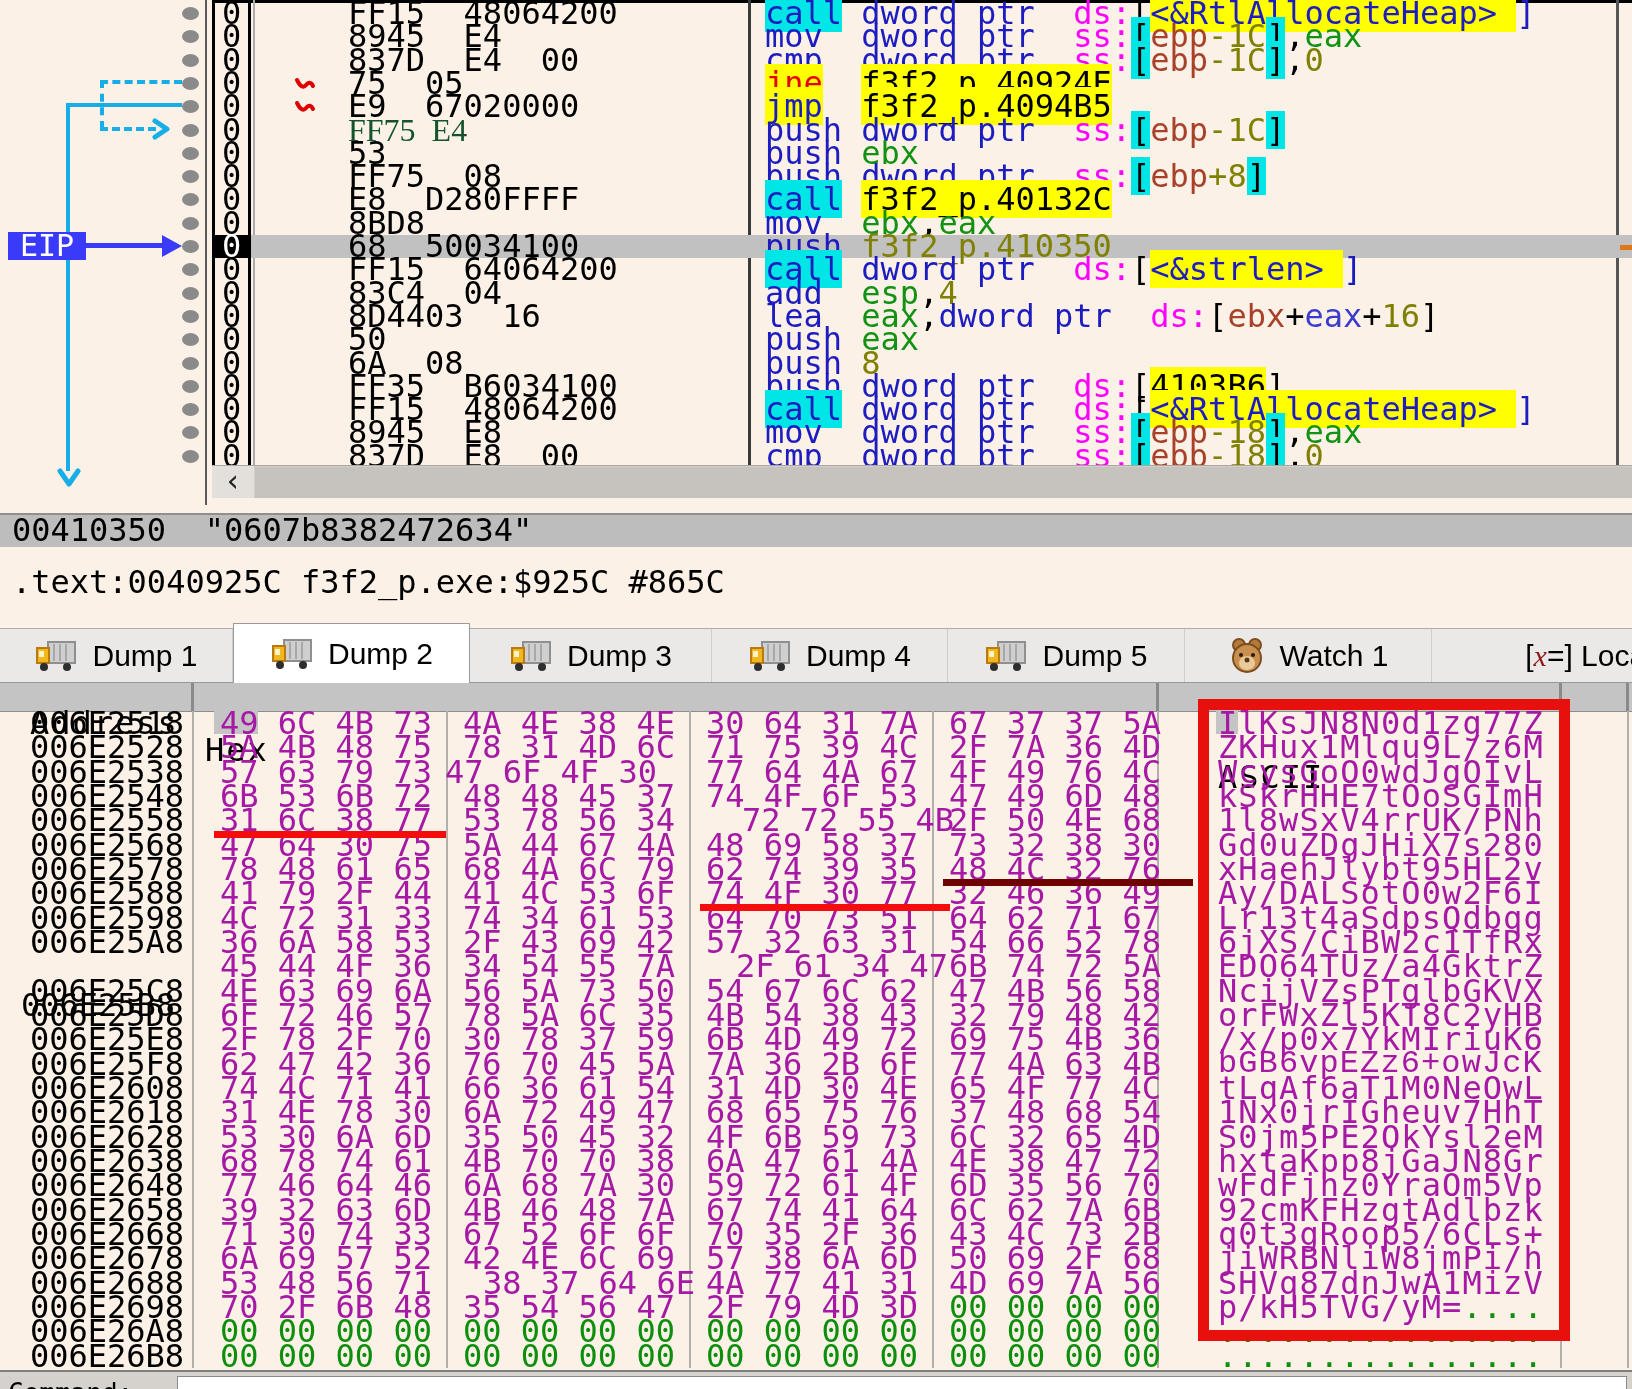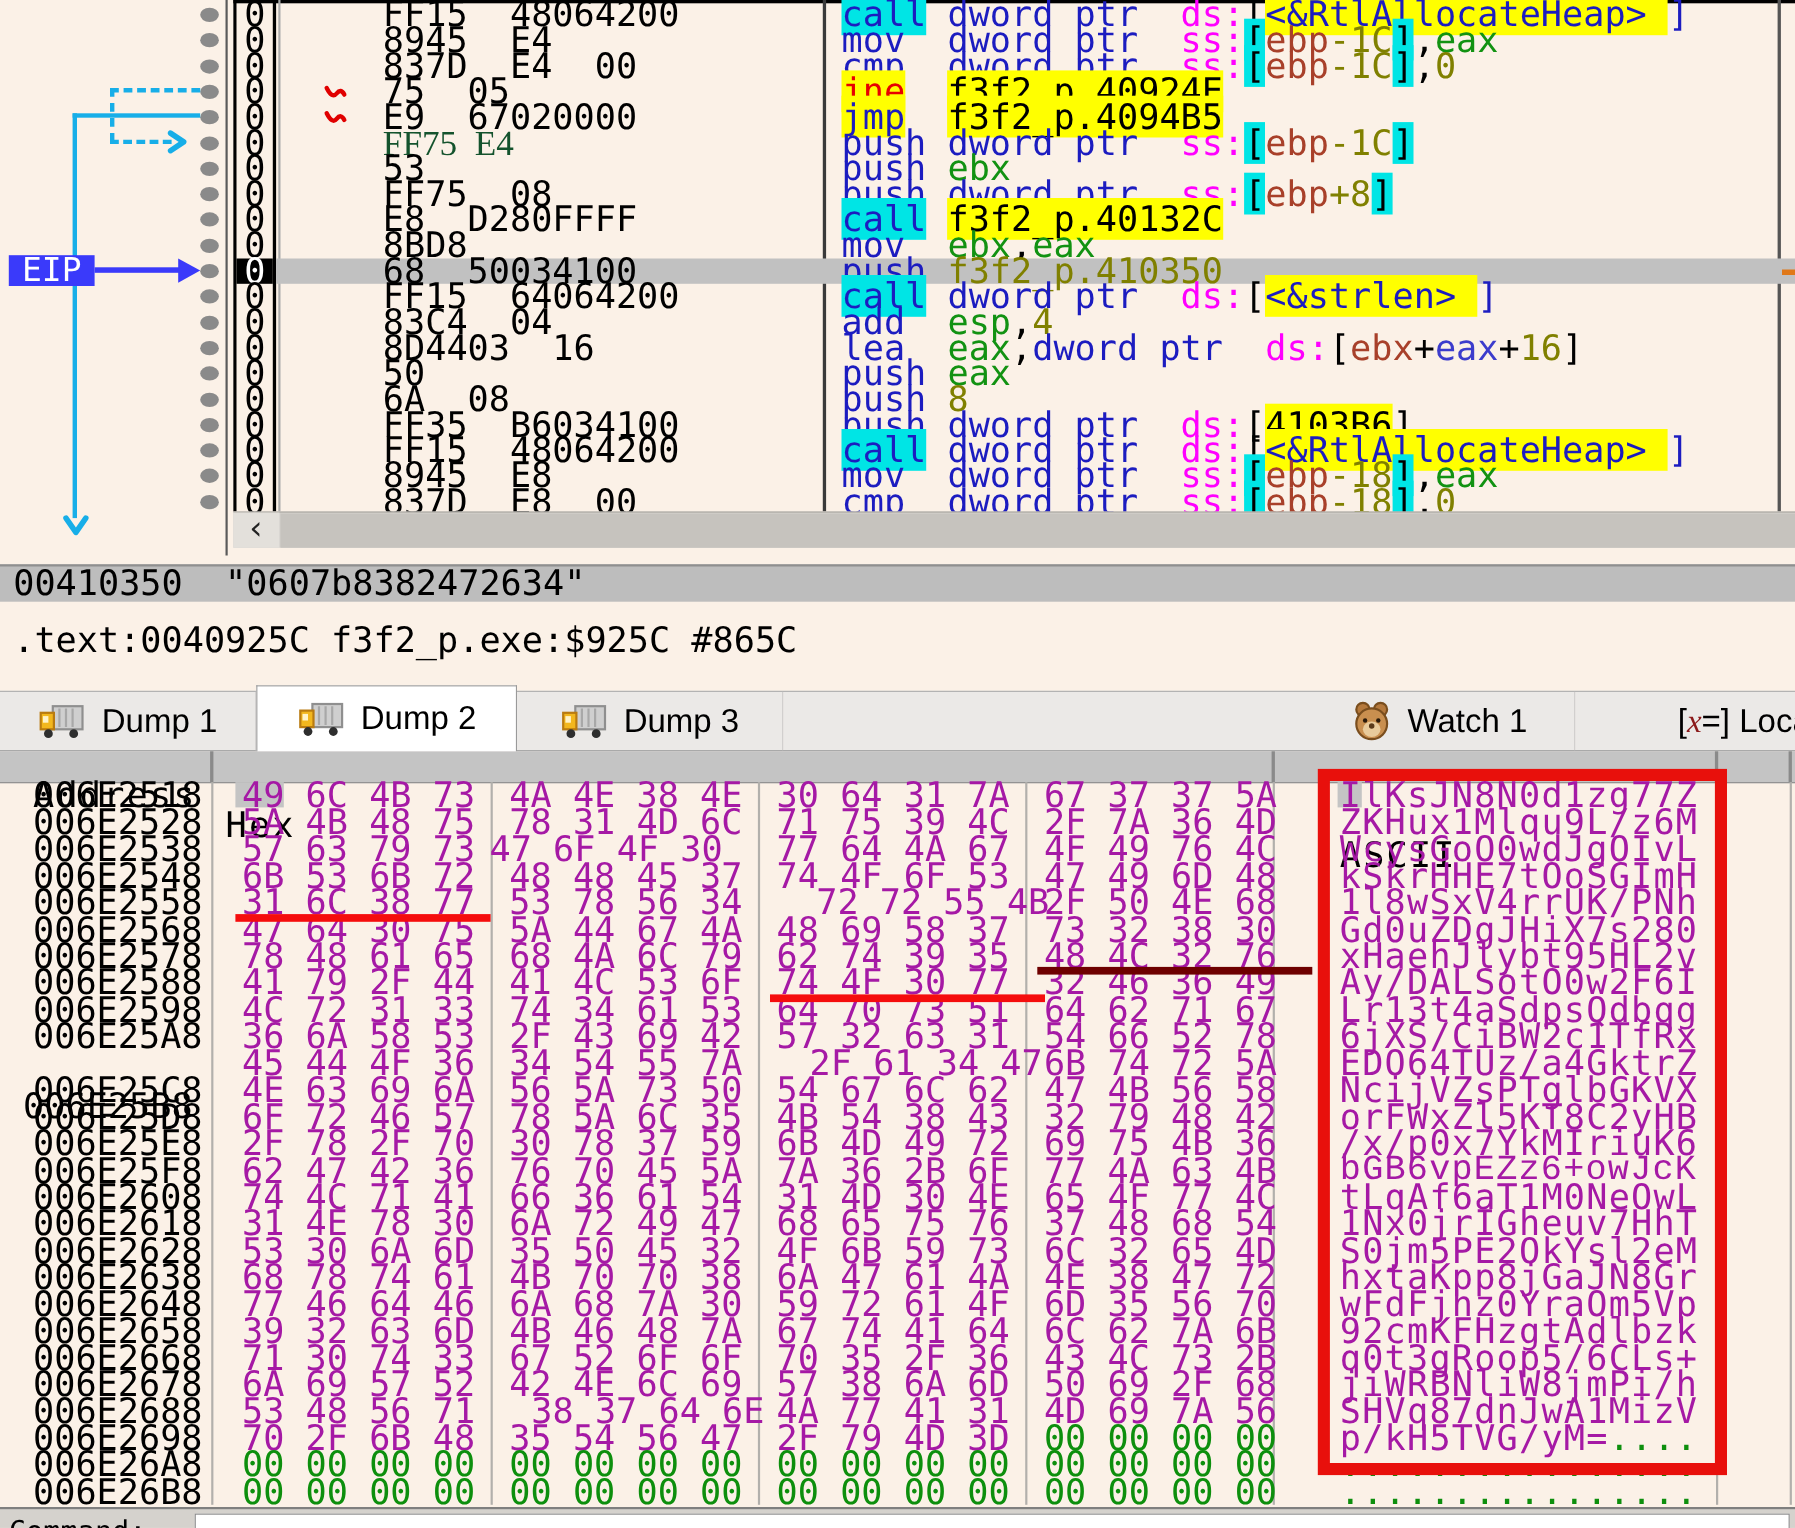--- a/index.html
+++ b/index.html
@@ -239,20 +239,46 @@
           <rect x="14" y="3" width="27" height="21" fill="#CFCFCF" stroke="#8F8F8F" stroke-width="2"></rect>
           <line x1="20" y1="5" x2="20" y2="22" stroke="#A8A8A8" stroke-width="2"></line>
           <line x1="26" y1="5" x2="26" y2="22" stroke="#A8A8A8" stroke-width="2"></line>
           <line x1="32" y1="5" x2="32" y2="22" stroke="#A8A8A8" stroke-width="2"></line>
           <rect x="3" y="9" width="12" height="15" fill="#F2B71E" stroke="#B97B10" stroke-width="2"></rect>
           <rect x="5" y="12" width="5" height="6" fill="#FFF3C8"></rect>
           <circle cx="10" cy="28" r="4" fill="#2E2E2E"></circle>
           <circle cx="33" cy="28" r="4" fill="#2E2E2E"></circle>
         </svg>
         <span>Dump 3</span>
+      </div>
+      <div class="tab" style="left: 712px; width: 236px;">
+        <svg width="44" height="34" viewBox="0 0 44 34">
+          <rect x="14" y="3" width="27" height="21" fill="#CFCFCF" stroke="#8F8F8F" stroke-width="2"></rect>
+          <line x1="20" y1="5" x2="20" y2="22" stroke="#A8A8A8" stroke-width="2"></line>
+          <line x1="26" y1="5" x2="26" y2="22" stroke="#A8A8A8" stroke-width="2"></line>
+          <line x1="32" y1="5" x2="32" y2="22" stroke="#A8A8A8" stroke-width="2"></line>
+          <rect x="3" y="9" width="12" height="15" fill="#F2B71E" stroke="#B97B10" stroke-width="2"></rect>
+          <rect x="5" y="12" width="5" height="6" fill="#FFF3C8"></rect>
+          <circle cx="10" cy="28" r="4" fill="#2E2E2E"></circle>
+          <circle cx="33" cy="28" r="4" fill="#2E2E2E"></circle>
+        </svg>
+        <span>Dump 4</span>
+      </div>
+      <div class="tab" style="left: 948px; width: 237px;">
+        <svg width="44" height="34" viewBox="0 0 44 34">
+          <rect x="14" y="3" width="27" height="21" fill="#CFCFCF" stroke="#8F8F8F" stroke-width="2"></rect>
+          <line x1="20" y1="5" x2="20" y2="22" stroke="#A8A8A8" stroke-width="2"></line>
+          <line x1="26" y1="5" x2="26" y2="22" stroke="#A8A8A8" stroke-width="2"></line>
+          <line x1="32" y1="5" x2="32" y2="22" stroke="#A8A8A8" stroke-width="2"></line>
+          <rect x="3" y="9" width="12" height="15" fill="#F2B71E" stroke="#B97B10" stroke-width="2"></rect>
+          <rect x="5" y="12" width="5" height="6" fill="#FFF3C8"></rect>
+          <circle cx="10" cy="28" r="4" fill="#2E2E2E"></circle>
+          <circle cx="33" cy="28" r="4" fill="#2E2E2E"></circle>
+        </svg>
+        <span>Dump 5</span>
       </div>
       <div class="tab" style="left: 1185px; width: 247px;">
         <svg width="38" height="38" viewBox="0 0 38 38">
           <circle cx="11" cy="8" r="6" fill="#B5793C" stroke="#7A4E1E" stroke-width="2"></circle>
           <circle cx="27" cy="8" r="6" fill="#B5793C" stroke="#7A4E1E" stroke-width="2"></circle>
           <circle cx="19" cy="21" r="14" fill="#C98F4F" stroke="#7A4E1E" stroke-width="2"></circle>
           <ellipse cx="19" cy="26" rx="8" ry="7" fill="#E9CB9B"></ellipse>
           <circle cx="13" cy="18" r="2" fill="#2A1A0A"></circle>
           <circle cx="25" cy="18" r="2" fill="#2A1A0A"></circle>
           <circle cx="19" cy="23" r="2.5" fill="#5A3A1A"></circle>

